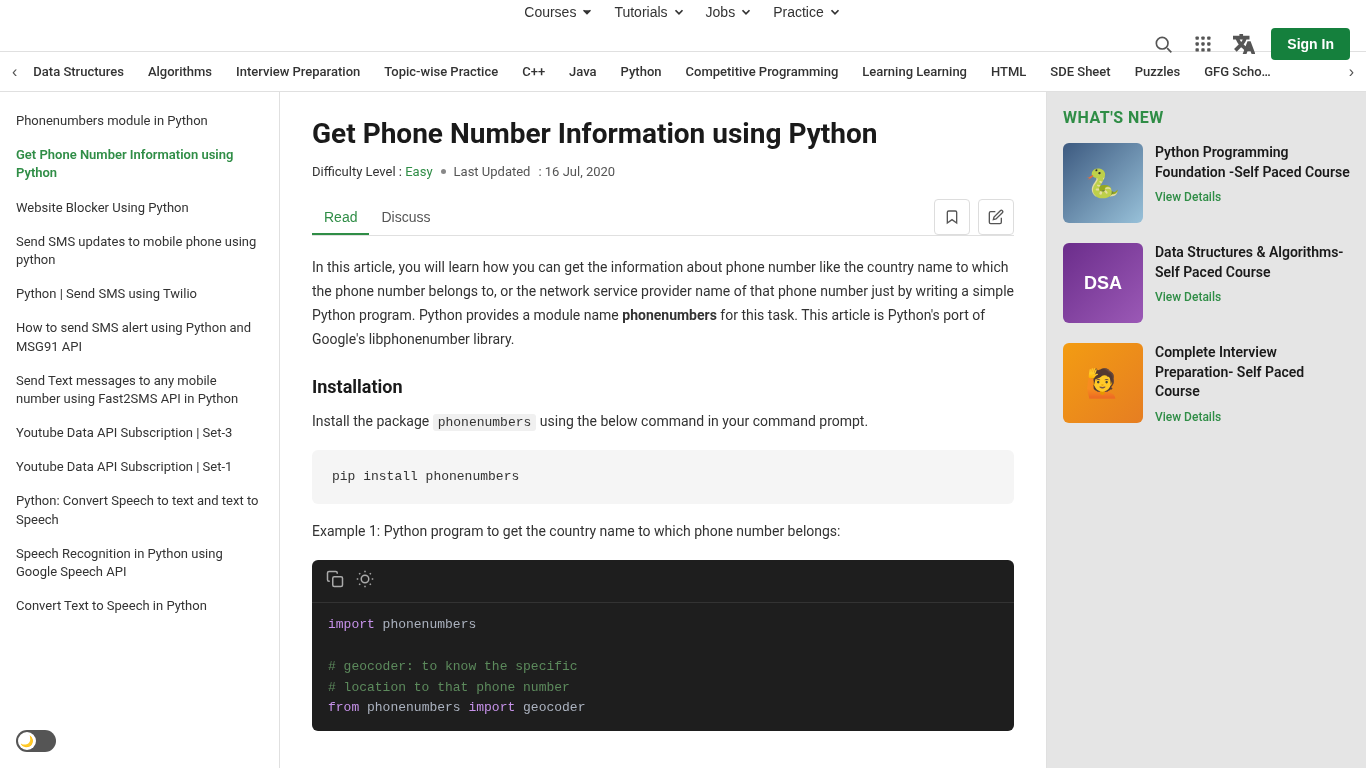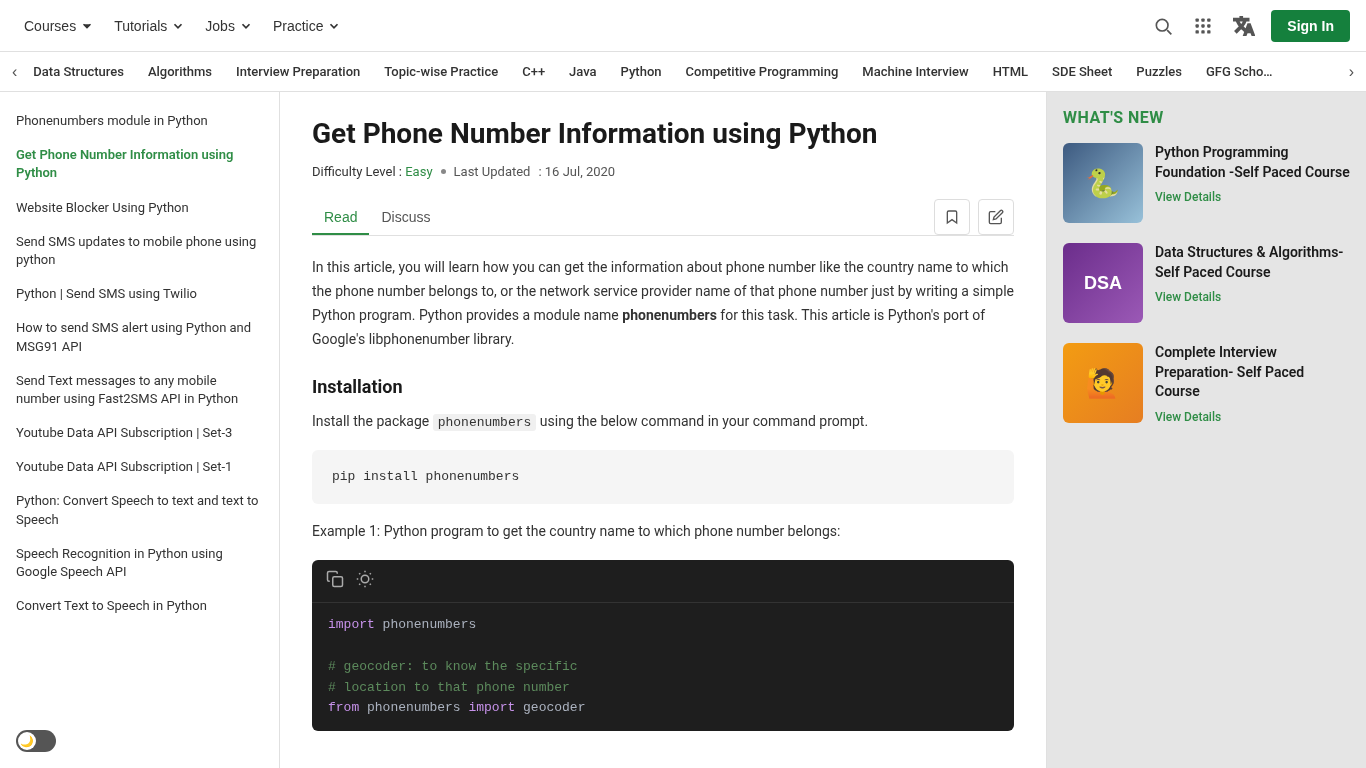--- a/index.html
+++ b/index.html
@@ -1,21 +1,21 @@
 <!DOCTYPE html>
 <html><head>
   <meta charset="utf-8">
   <style>
     * { box-sizing: border-box; margin: 0; padding: 0; }
     body { font-family: -apple-system, BlinkMacSystemFont, 'Segoe UI', Roboto, sans-serif; font-size: 14px; color: #333; background: #fff; overflow-x: hidden; }
 
     
     .top-nav {
       display: flex; align-items: center; height: 52px; border-bottom: 1px solid #e0e0e0;
-      padding: 0 16px; gap: 4px; background: #fff; position: sticky; top: 0; z-index: 100;
+      padding: 0 16px; gap: 4px; background: #fff; position: sticky; top: 0; z-index: 100; flex-direction: column;
     }
     .top-nav-left { display: flex; align-items: center; gap: 4px; }
     .top-nav-logo { position: absolute; left: 50%; transform: translateX(-50%); display: flex; align-items: center; gap: 6px; text-decoration: none; }
     .logo-text { font-size: 22px; font-weight: 700; color: #2f8d46; }
     .top-nav-right { margin-left: auto; display: flex; align-items: center; gap: 12px; }
     .nav-btn { background: none; border: none; cursor: pointer; display: flex; align-items: center; gap: 4px; font-size: 14px; font-weight: 500; color: #333; padding: 4px 8px; }
     .nav-btn svg { width: 14px; height: 14px; }
     .sign-in-btn { background: #15803d; color: #fff; border: none; border-radius: 4px; padding: 8px 16px; font-size: 14px; font-weight: 600; cursor: pointer; }
     .icon-btn { background: none; border: none; cursor: pointer; padding: 4px; display: flex; align-items: center; }
 
@@ -152,21 +152,21 @@
   <button class="cat-arrow">‹</button>
   <div class="cat-items">
     <a class="cat-item">Data Structures</a>
     <a class="cat-item">Algorithms</a>
     <a class="cat-item">Interview Preparation</a>
     <a class="cat-item">Topic-wise Practice</a>
     <a class="cat-item">C++</a>
     <a class="cat-item">Java</a>
     <a class="cat-item">Python</a>
     <a class="cat-item">Competitive Programming</a>
-    <a class="cat-item">Machine Interview</a>
+    <a class="cat-item">Learning Learning</a>
     <a class="cat-item">HTML</a>
     <a class="cat-item">SDE Sheet</a>
     <a class="cat-item">Puzzles</a>
     <a class="cat-item">GFG Scho…</a>
   </div>
   <button class="cat-arrow">›</button>
 </div>
 
 <div class="main-layout">
 

